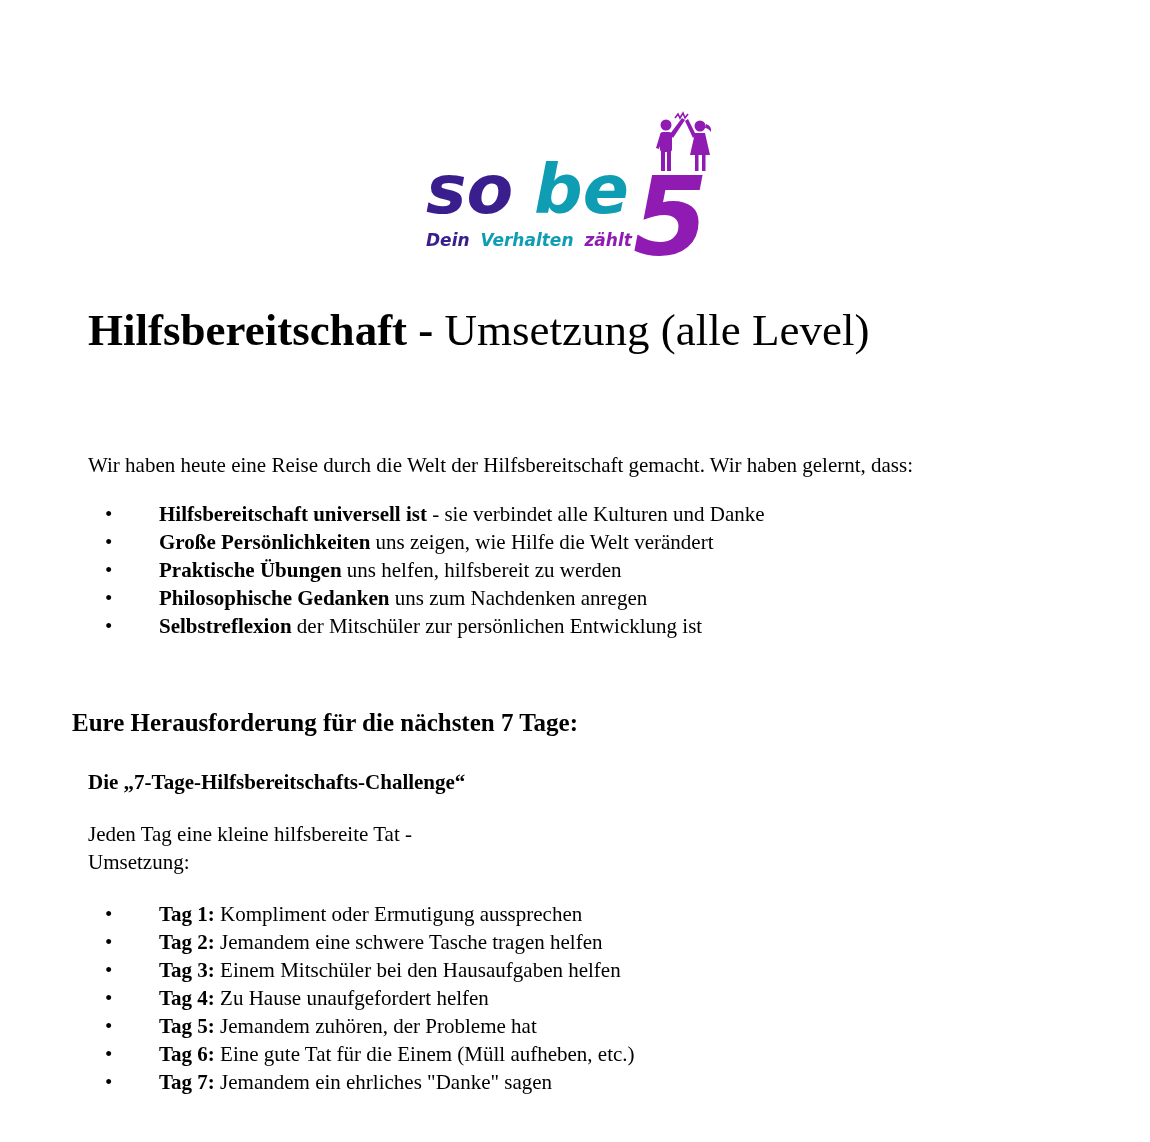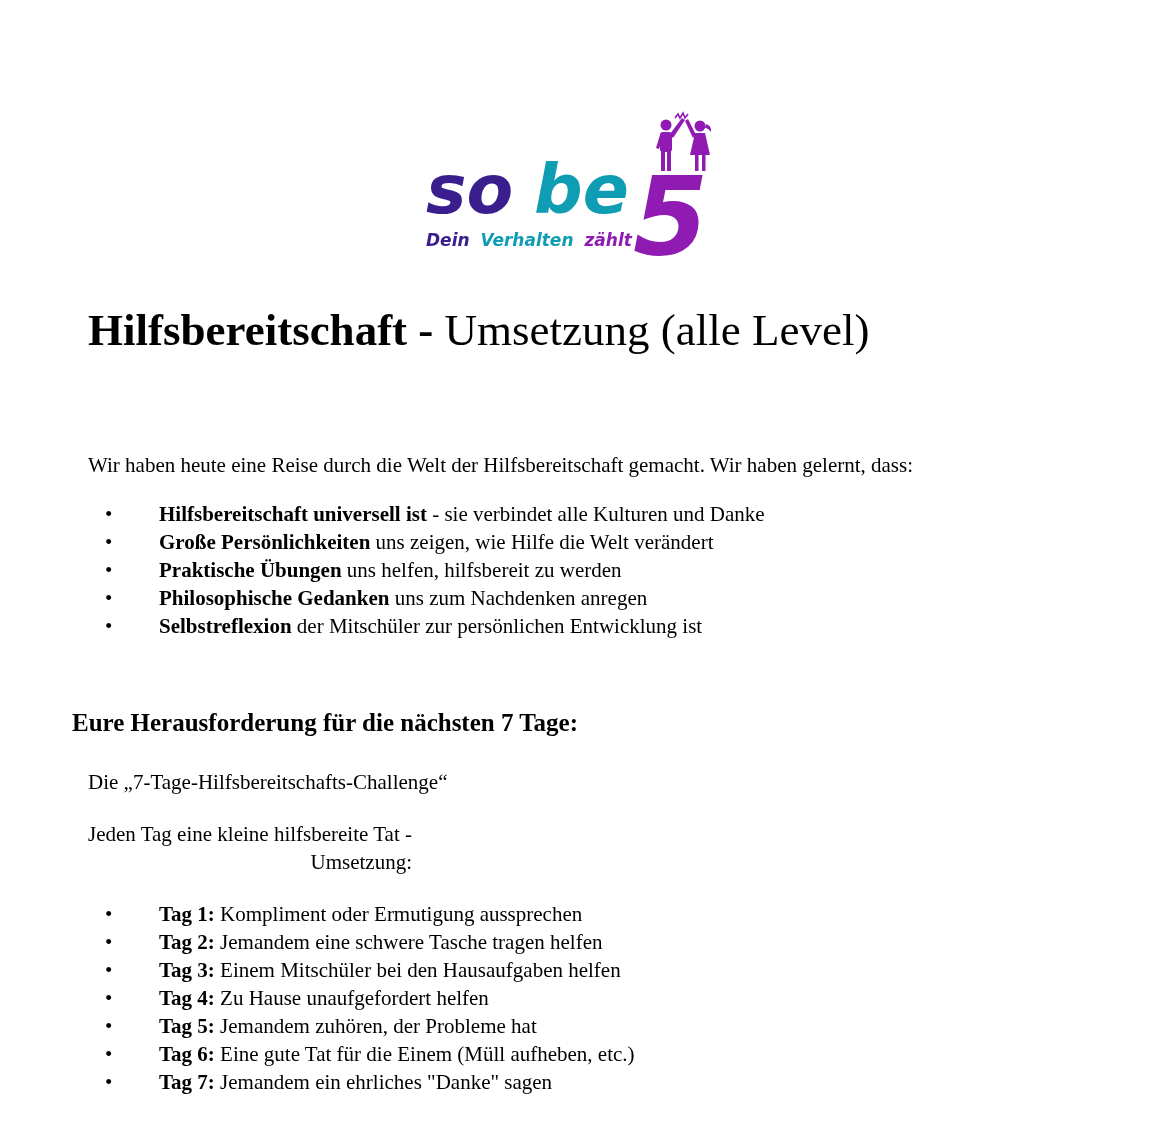--- a/index.html
+++ b/index.html
@@ -80,32 +80,31 @@
       font-weight: bold;
       white-space: nowrap;
     }
     .h3 {
       position: absolute;
       left: 88px;
       top: 768px;
       margin: 0;
       font-size: 21px;
       line-height: 28px;
-      font-weight: normal;
+      font-weight: bold;
       white-space: nowrap;
     }
     .para {
       position: absolute;
       left: 88px;
       top: 820px;
       margin: 0;
       font-size: 21px;
       line-height: 28px;
       white-space: nowrap;
-      text-align: right;
     }
   </style>
 </head>
 <body>
 
 <div class="logo">
   <svg width="300" height="155" viewBox="0 0 300 155" xmlns="http://www.w3.org/2000/svg">
 
     <g fill="#8f1bb3">
 

